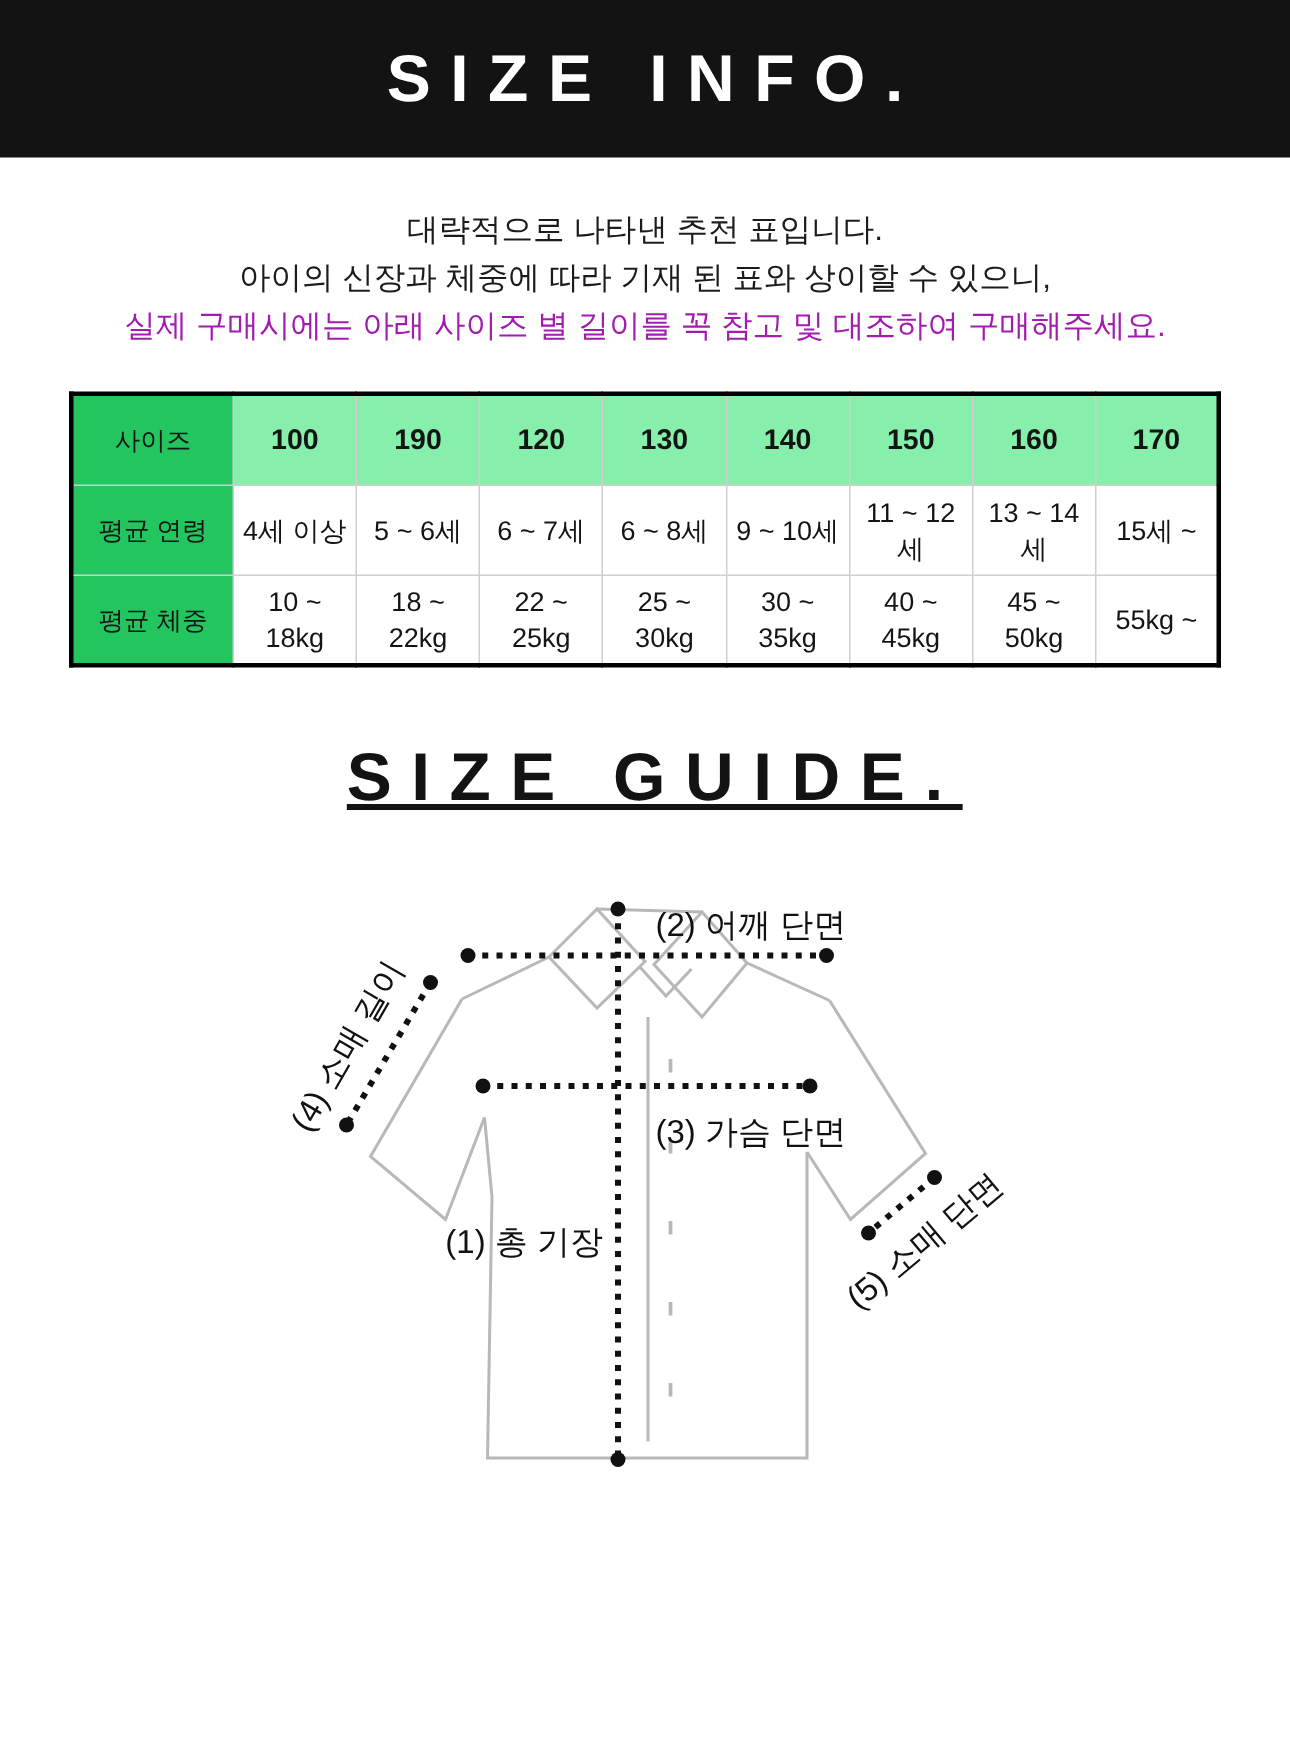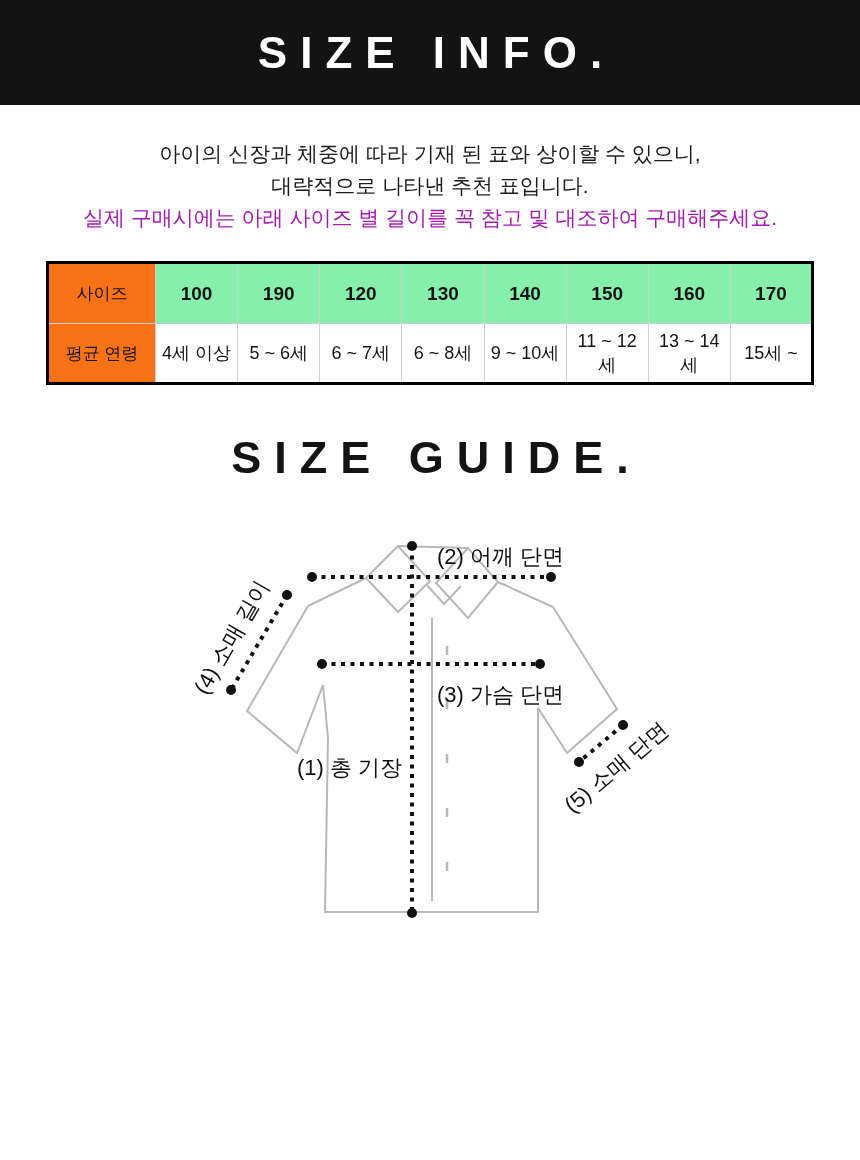--- a/index.html
+++ b/index.html
@@ -34,49 +34,50 @@
     border:1px solid #cfcfcf;
     text-align:center; vertical-align:middle;
     padding:2px 2px;
   }
   .size-table col.label-col { width:108px; }
   .size-table thead th {
     height:61px; background:#86efac;
     font-size:19px; font-weight:700; color:#141414;
   }
   .size-table th.row-label {
-    background:#f97316; font-size:17px; font-weight:500; color:#141414;
+    background:#22c55e; font-size:17px; font-weight:500; color:#141414;
   }
   .size-table thead th.row-label { font-size:17px; font-weight:500; }
   .size-table td {
     height:60px; background:#ffffff;
     font-size:18px; font-weight:400; line-height:24px; color:#141414;
   }
   .guide-title {
     margin:47px 0 0 0; text-align:center;
     font-size:45px; font-weight:700; letter-spacing:13px; color:#131313;
     padding-left:13px;
+    text-decoration:underline;
   }
   svg.shirt-diagram { display:block; margin:2px auto 0 auto; }
   svg .outline { fill:none; stroke:#b8b8b8; stroke-width:2; stroke-linejoin:miter; }
   svg .btn-line { fill:none; stroke:#b8b8b8; stroke-width:2.5; stroke-dasharray:9 45; }
   svg .measure { fill:none; stroke:#111; stroke-width:4; stroke-dasharray:4 5.5; stroke-linecap:butt; }
   svg .dot { fill:#111; stroke:none; }
   svg text { font-family:"Liberation Sans", sans-serif; font-size:22px; font-weight:500; fill:#111; }
 </style>
 </head>
 <body>
 
 <div class="header-band">
   <div class="title">SIZE INFO.</div>
 </div>
 
 <div class="intro">
+  <span class="line">대략적으로 나타낸 추천 표입니다.</span>
   <span class="line">아이의 신장과 체중에 따라 기재 된 표와 상이할 수 있으니,</span>
-  <span class="line">대략적으로 나타낸 추천 표입니다.</span>
   <span class="red-line">실제 구매시에는 아래 사이즈 별 길이를 꼭 참고 및 대조하여 구매해주세요.</span>
 </div>
 
 <table class="size-table">
   <colgroup>
     <col class="label-col">
     <col>
       <col>
       <col>
       <col>
@@ -102,20 +103,31 @@
     <tr>
       <th class="row-label">평균 연령</th>
       <td>4세 이상</td>
       <td>5 ~ 6세</td>
       <td>6 ~ 7세</td>
       <td>6 ~ 8세</td>
       <td>9 ~ 10세</td>
       <td>11 ~ 12세</td>
       <td>13 ~ 14세</td>
       <td>15세 ~</td>
+    </tr>
+    <tr>
+      <th class="row-label">평균 체중</th>
+      <td>10 ~ 18kg</td>
+      <td>18 ~ 22kg</td>
+      <td>22 ~ 25kg</td>
+      <td>25 ~ 30kg</td>
+      <td>30 ~ 35kg</td>
+      <td>40 ~ 45kg</td>
+      <td>45 ~ 50kg</td>
+      <td>55kg ~</td>
     </tr>
   </tbody>
 </table>
 
 <div class="guide-title">SIZE GUIDE.</div>
 
 <svg class="shirt-diagram" width="860" height="470" viewBox="0 0 860 470" aria-hidden="true">
 
   <g>
 

